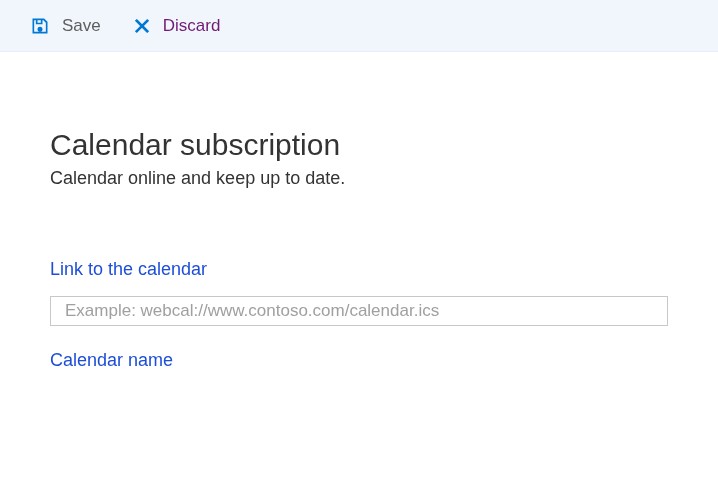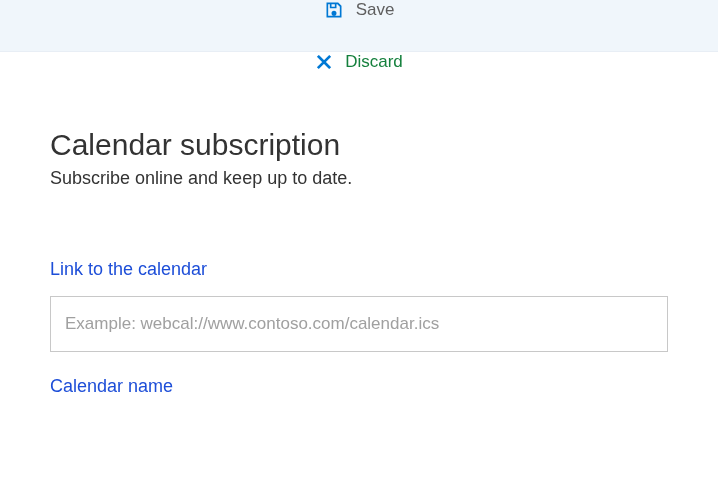--- a/index.html
+++ b/index.html
@@ -15,39 +15,38 @@
       overflow: hidden;
     }
     .toolbar {
       background: #f0f6fb;
       height: 52px;
       display: flex;
       align-items: center;
       padding: 0 30px;
       gap: 32px;
       border-bottom: 1px solid #e8eef5;
-      flex-direction: column;
     }
     .toolbar-button {
       display: flex;
       align-items: center;
       gap: 12px;
       cursor: pointer;
       border: none;
       background: none;
       font-family: inherit;
       font-size: 17px;
       padding: 0;
     }
     .toolbar-button .label {
       color: #5e5e5e;
       font-weight: 400;
     }
     .toolbar-button.discard .label {
-      color: #15803d;
+      color: #701a75;
     }
     .icon {
       display: inline-flex;
       align-items: center;
       justify-content: center;
     }
     .save-icon svg {
       width: 20px;
       height: 20px;
     }
@@ -75,21 +74,21 @@
     }
     .field-label {
       display: block;
       font-size: 18px;
       font-weight: 400;
       color: #1d4ed8;
       margin-bottom: 16px;
     }
     .field-input {
       width: 100%;
-      height: 56px;
+      height: 30px;
       border: 1px solid #c8c8c8;
       padding: 0 14px;
       font-size: 17px;
       font-family: inherit;
       color: #333;
       outline: none;
     }
     .field-input::placeholder {
       color: #a0a0a0;
       font-weight: 300;
@@ -112,21 +111,21 @@
       <svg viewBox="0 0 24 24" fill="none" stroke="#0078d4" stroke-width="3.5" stroke-linecap="square">
         <path d="M5 5l14 14M19 5L5 19"></path>
       </svg>
     </span>
     <span class="label">Discard</span>
   </button>
 </div>
 
 <div class="content">
   <h1 class="page-title">Calendar subscription</h1>
-  <p class="page-subtitle">Subscribe online and keep up to date.</p>
+  <p class="page-subtitle">Calendar online and keep up to date.</p>
 
   <div class="field-group">
     <label class="field-label">Link to the calendar</label>
     <input type="text" class="field-input" placeholder="Example: webcal://www.contoso.com/calendar.ics" style="">
   </div>
 
   <div class="field-group">
     <label class="field-label">Calendar name</label>
   </div>
 </div>

